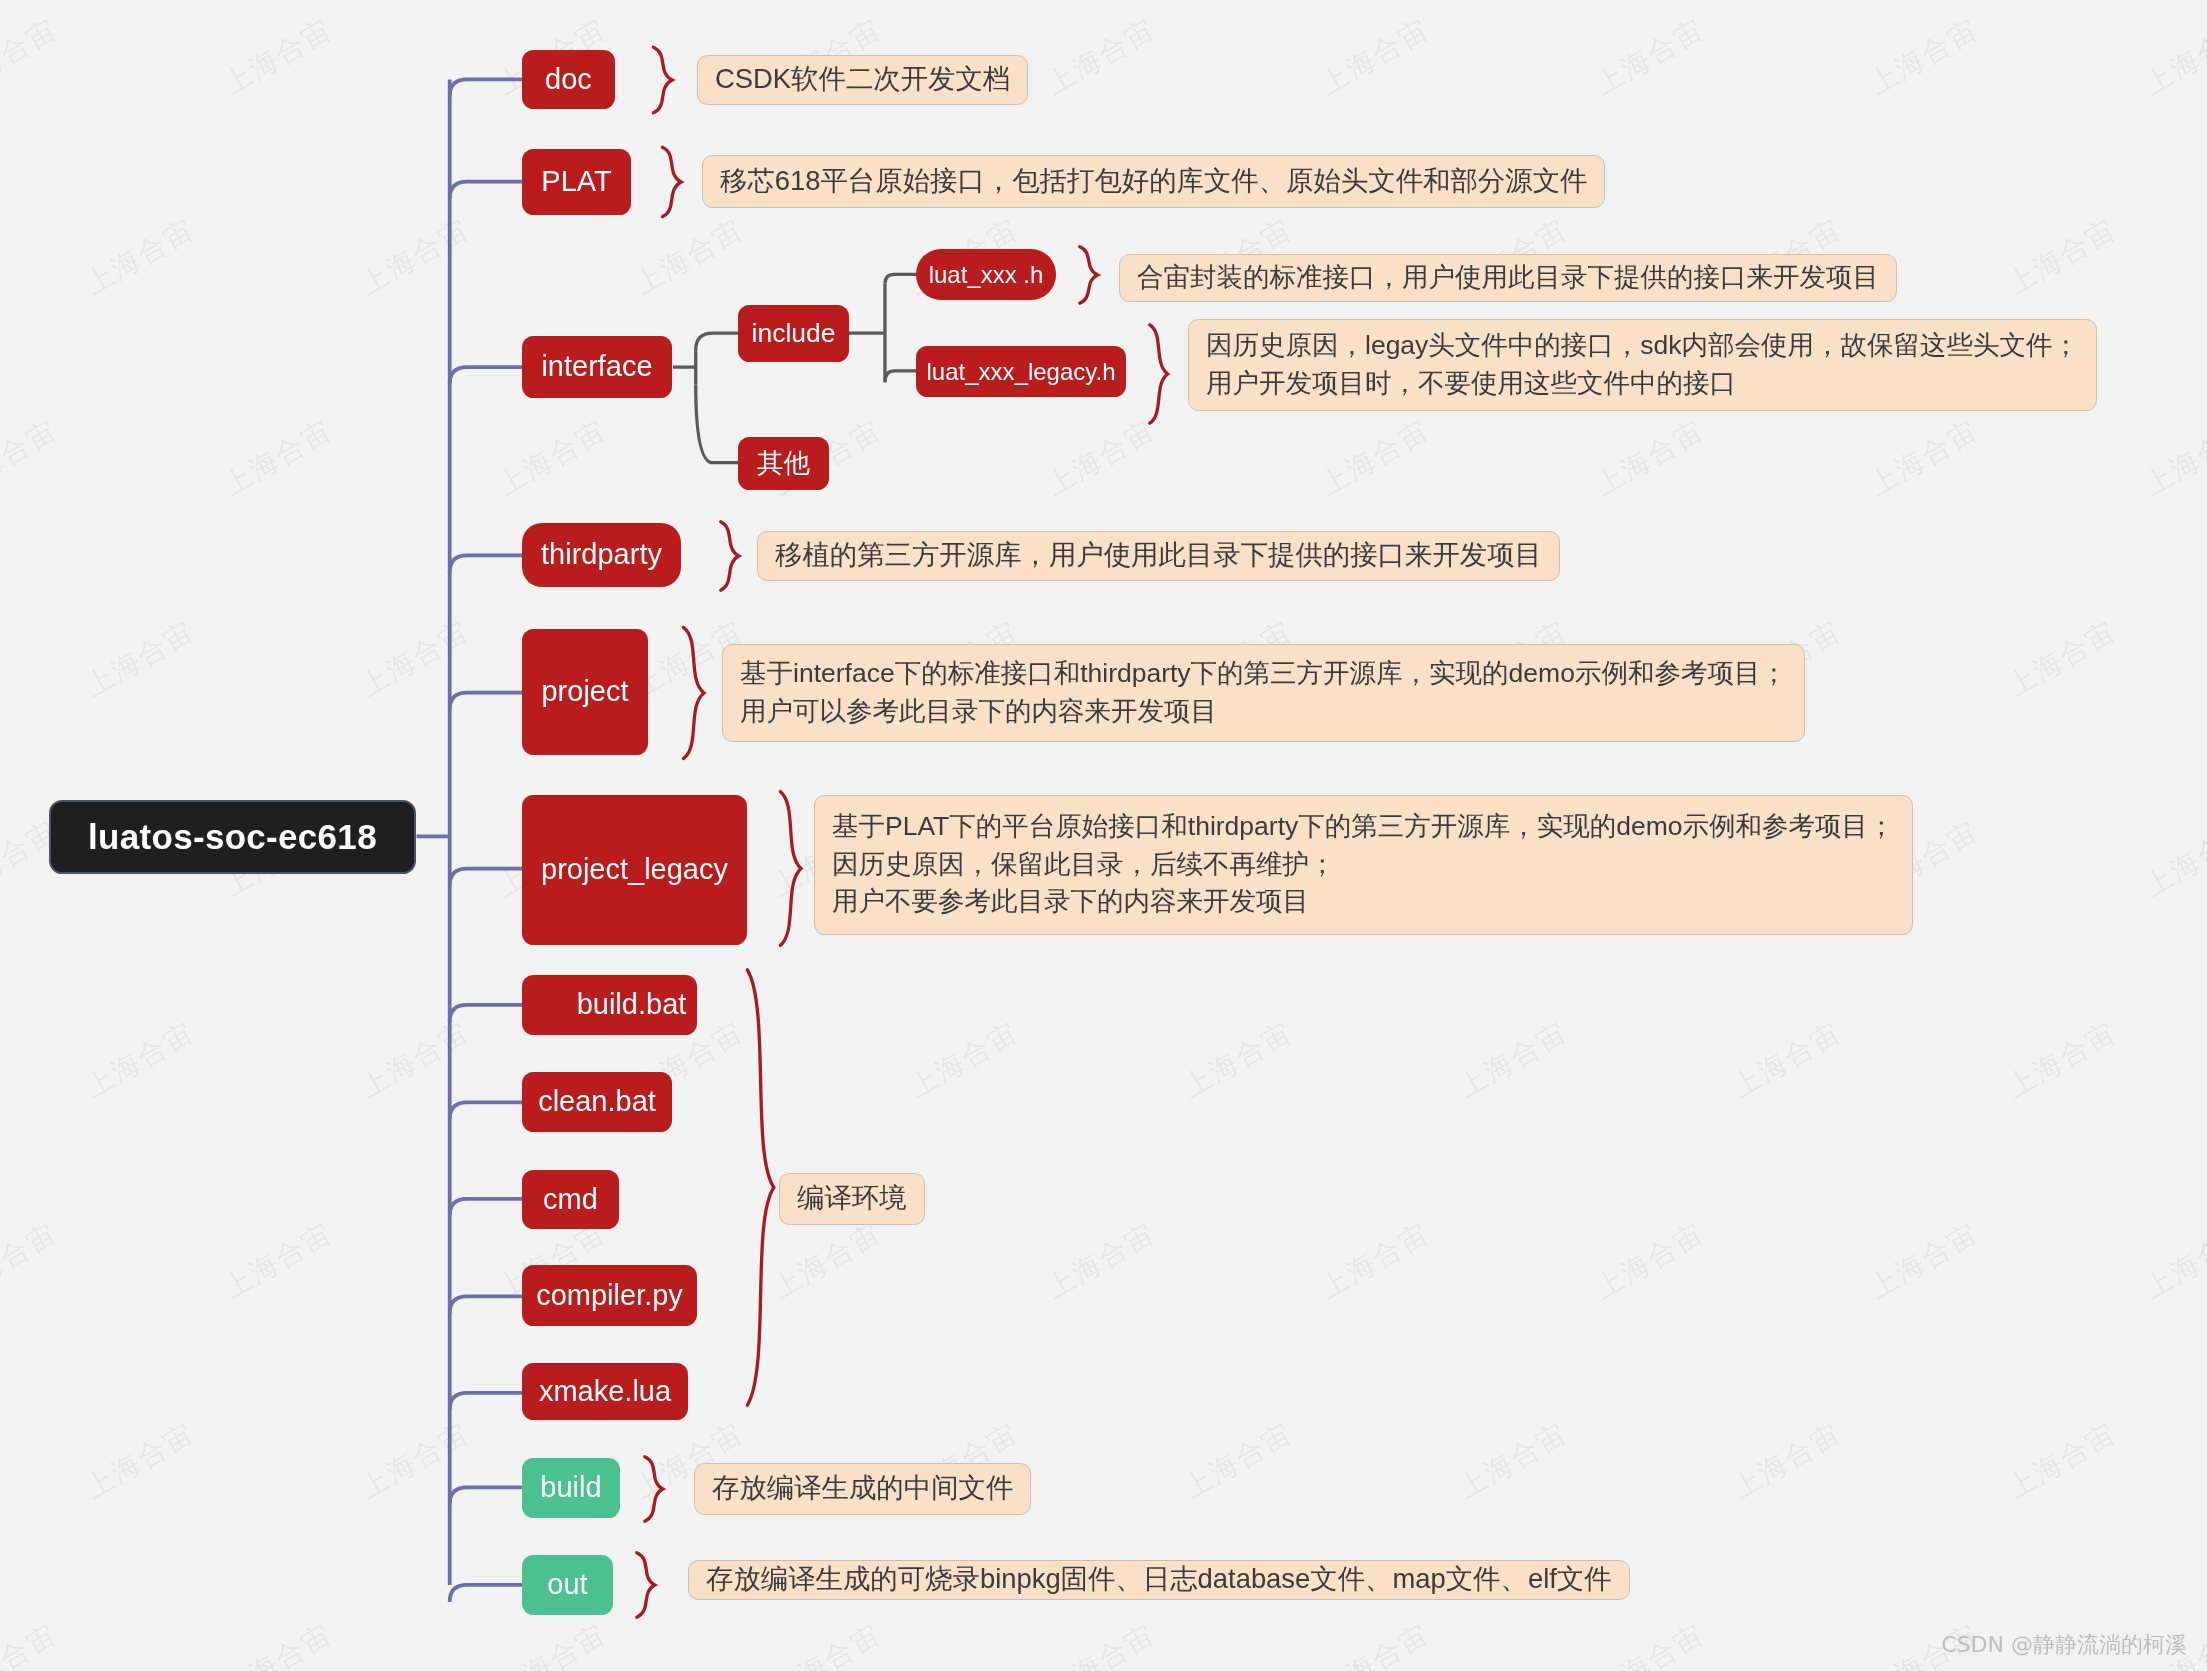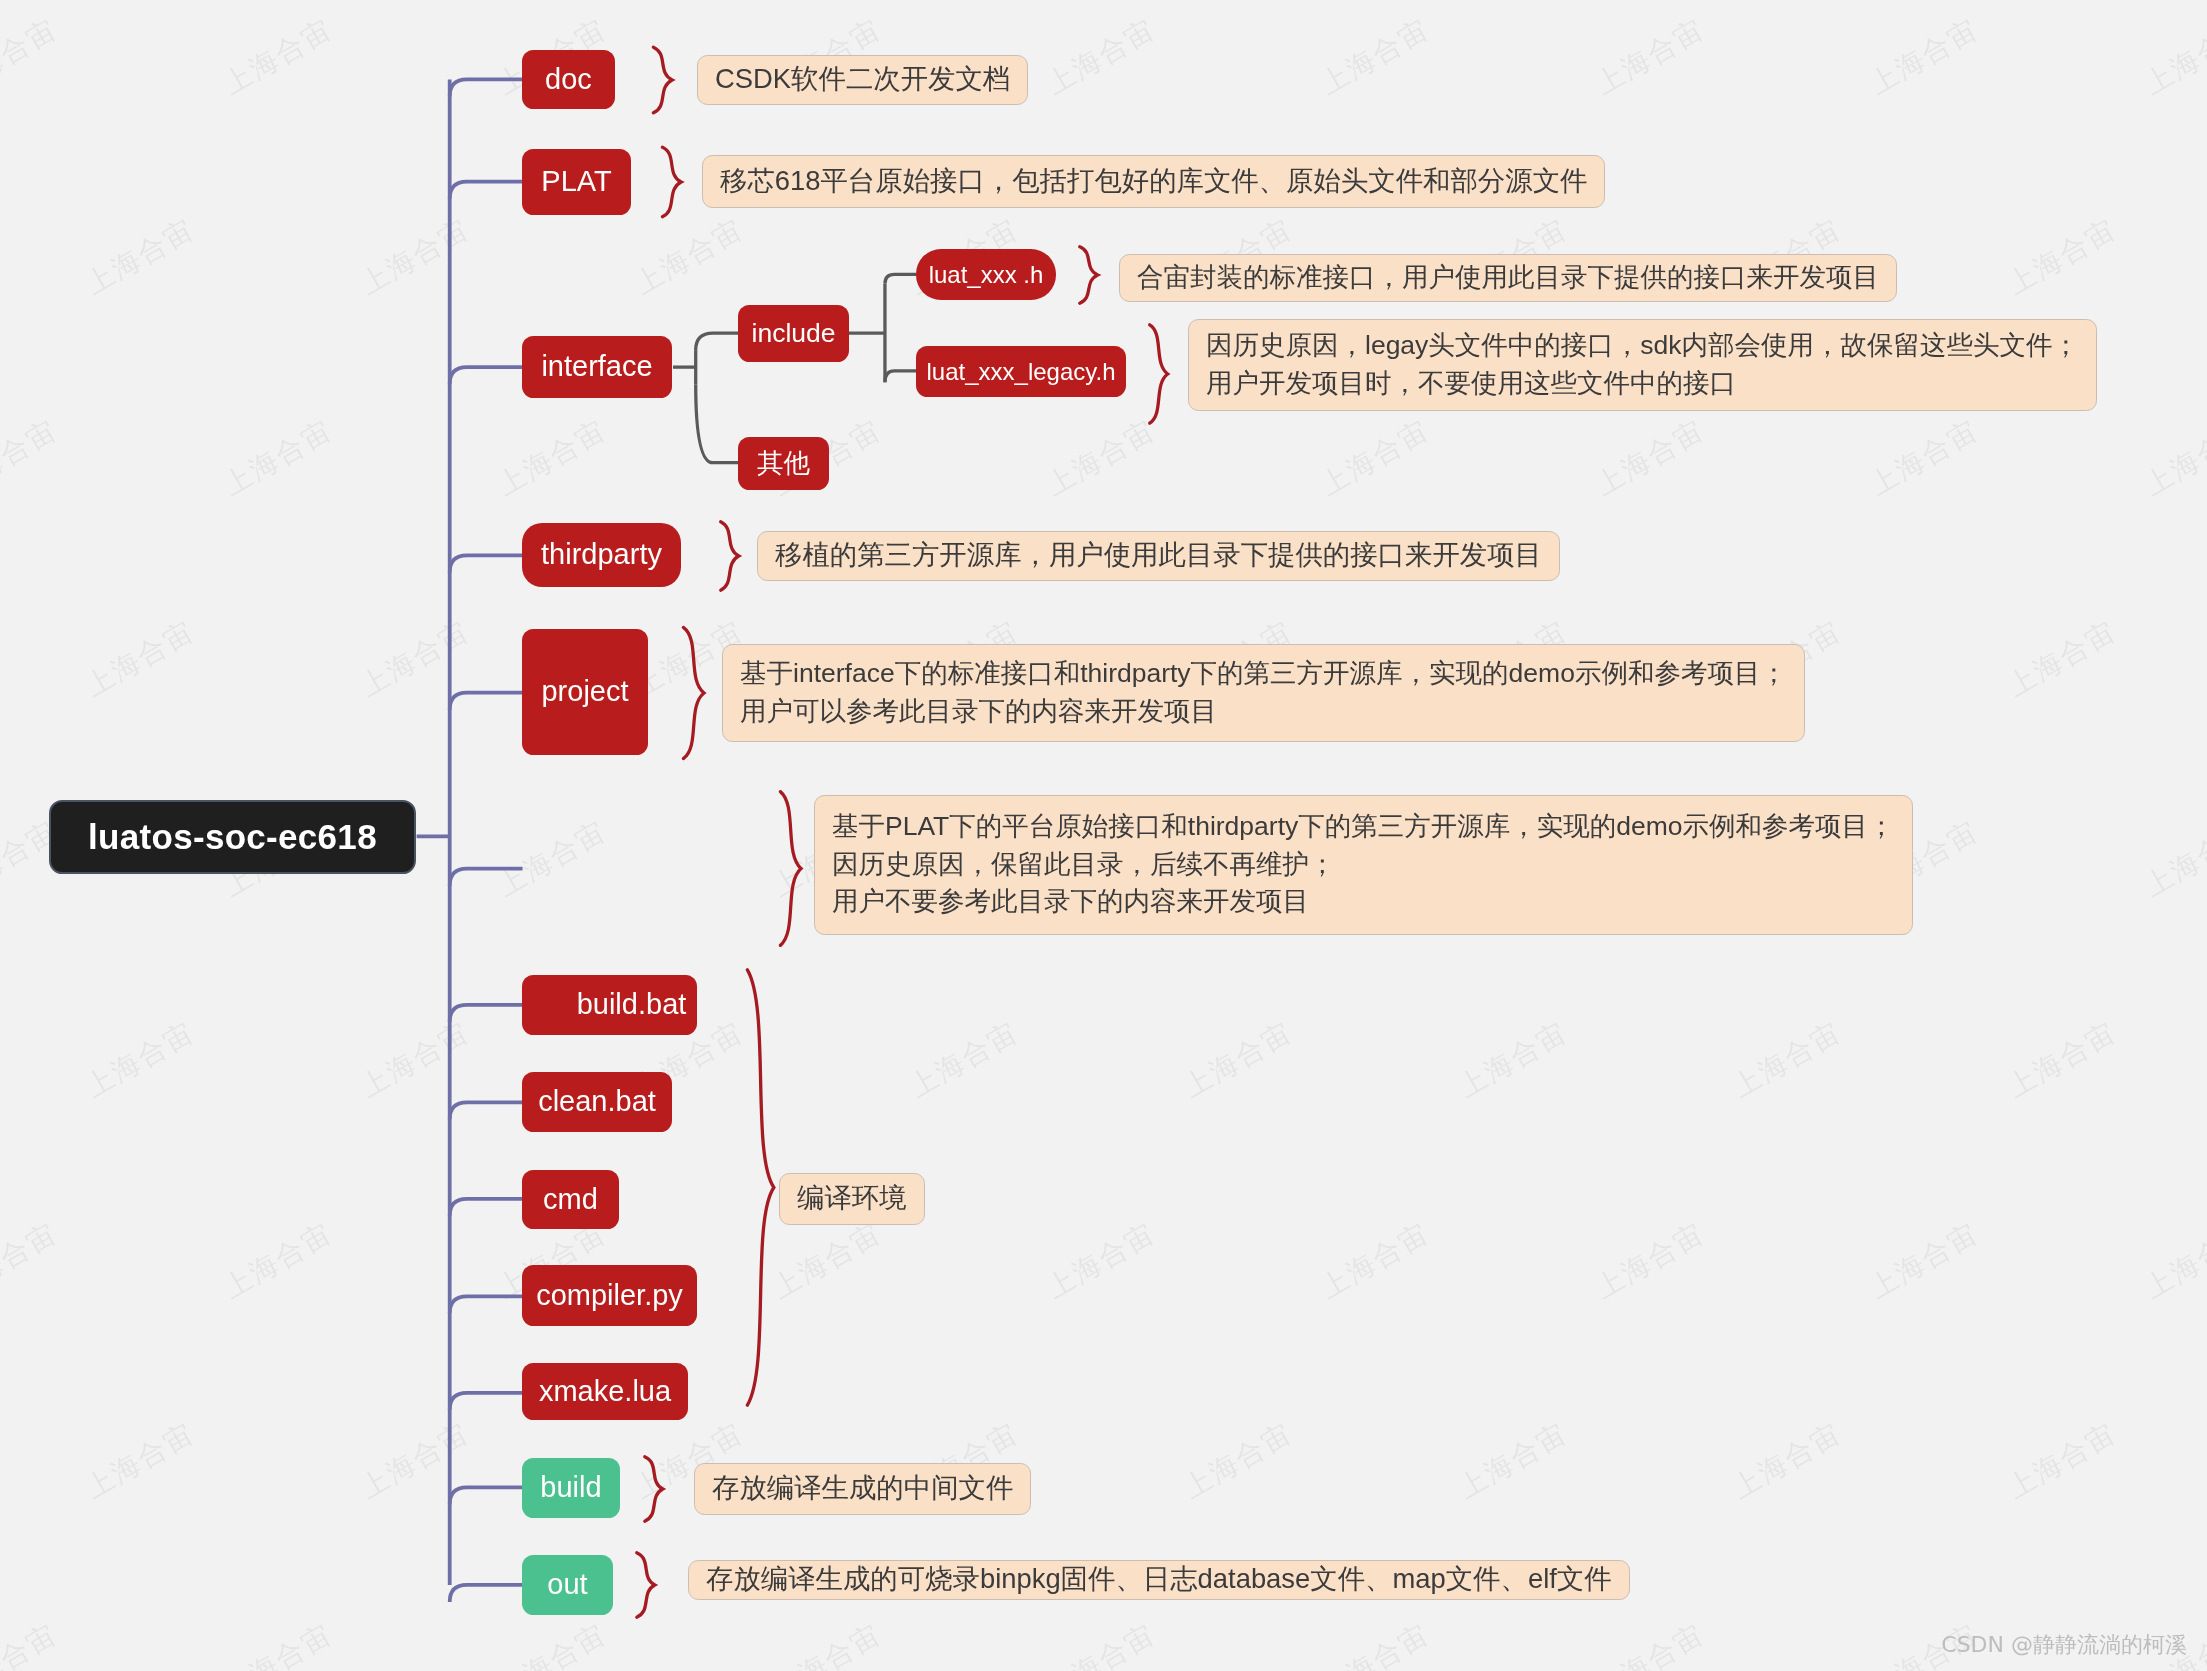--- a/index.html
+++ b/index.html
@@ -265,20 +265,23 @@
   </div>
 
   <div class="node red lvl1" style="left:522px; top:523px; width:159px; height:64px;border-radius:20px;">
     <span>thirdparty</span>
   </div>
 
   <div class="node red lvl1" style="left:522px; top:629px; width:126px; height:126px;">
     <span>project</span>
   </div>
 
+  <div class="node red lvl1" style="left:522px; top:795px; width:225px; height:150px;">
+    <span>project_legacy</span>
+  </div>
 
   <div class="node red lvl1" style="left:522px; top:975px; width:175px; height:60px;padding-left:44px;">
     <span>build.bat</span>
   </div>
 
   <div class="node red lvl1" style="left:522px; top:1072px; width:150px; height:60px;">
     <span>clean.bat</span>
   </div>
 
   <div class="node red lvl1" style="left:522px; top:1170px; width:97px; height:59px;">

